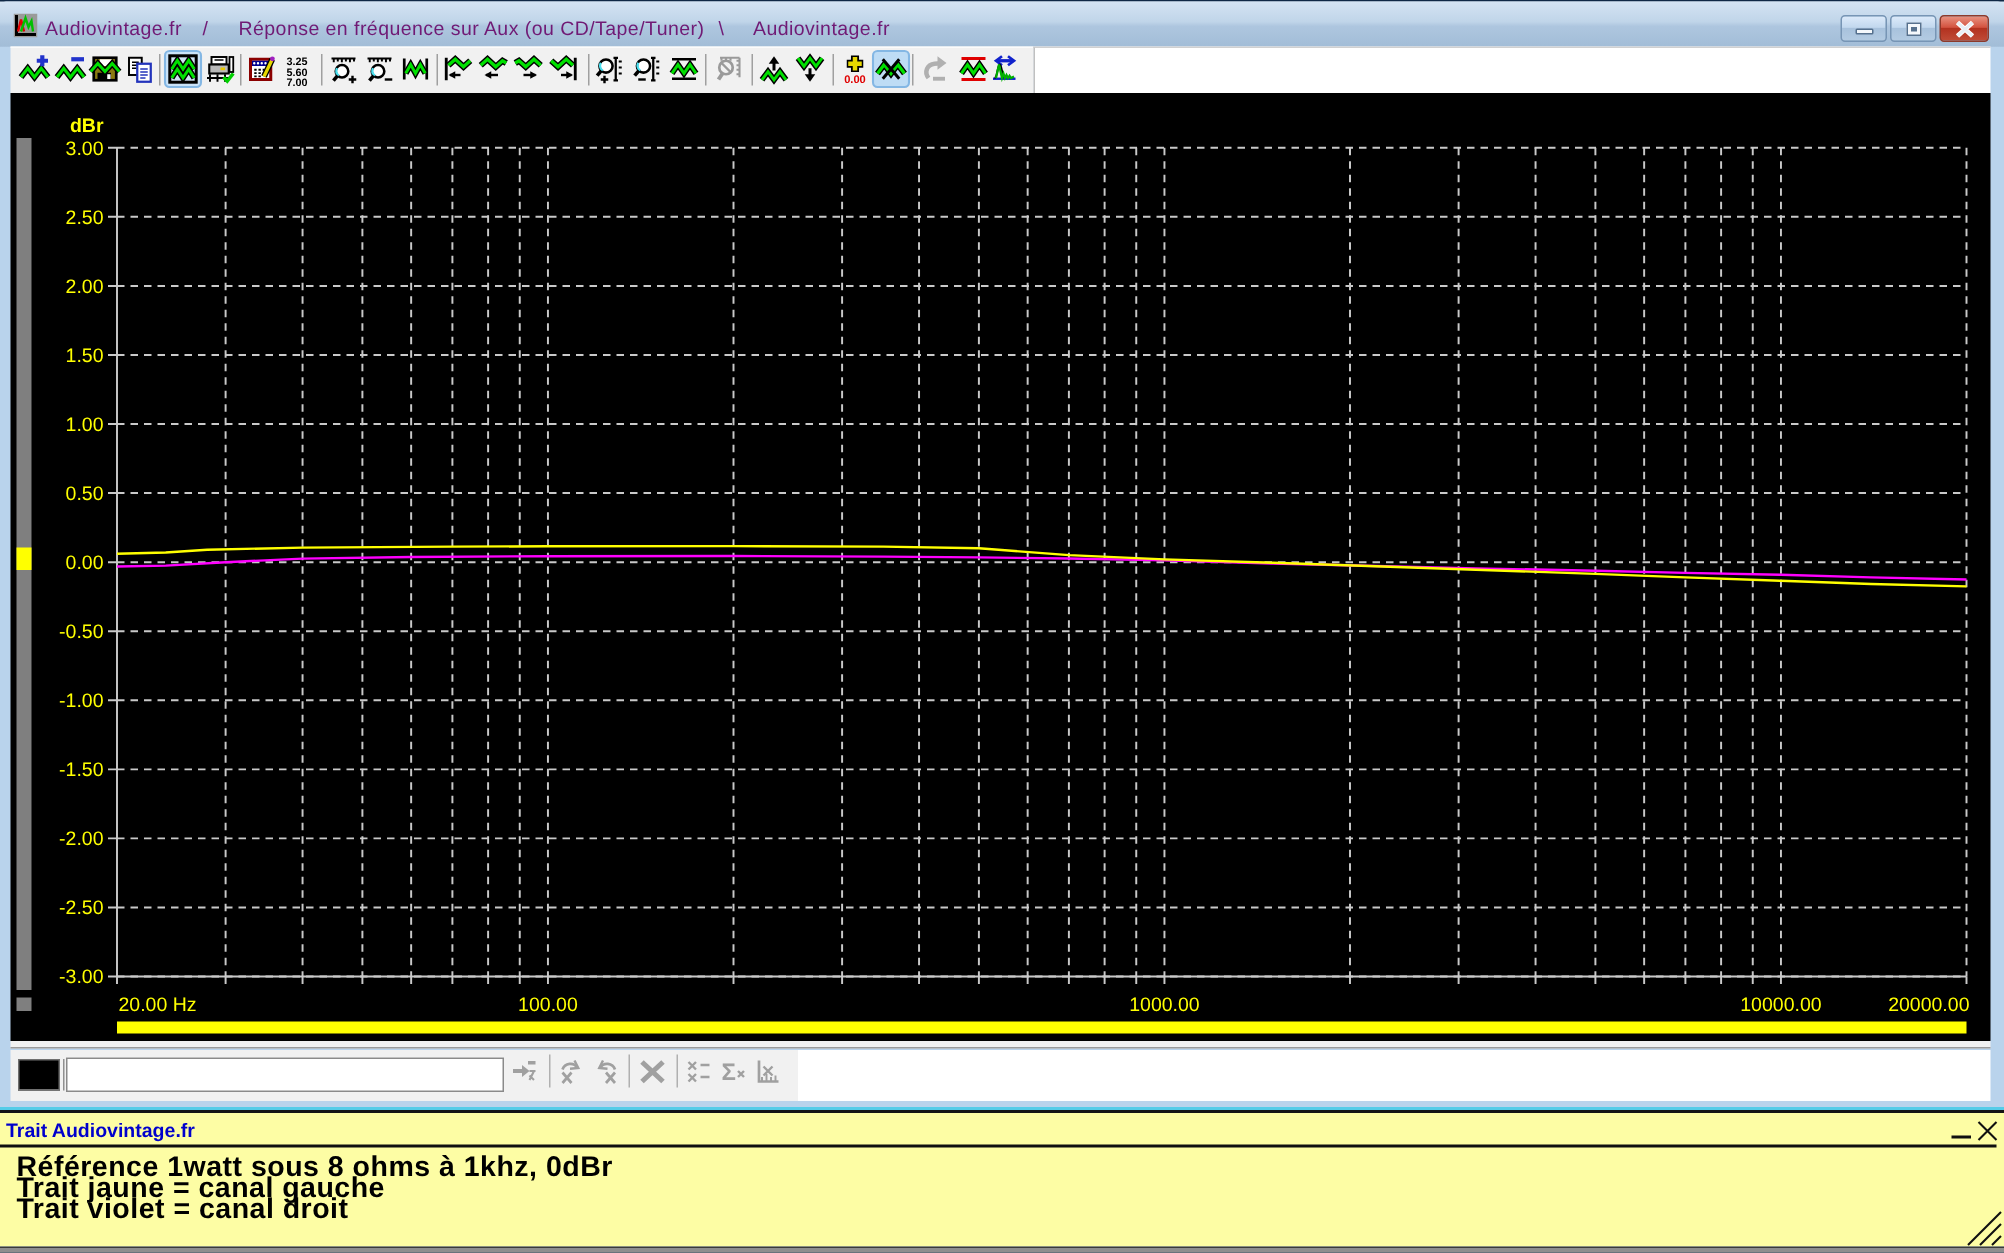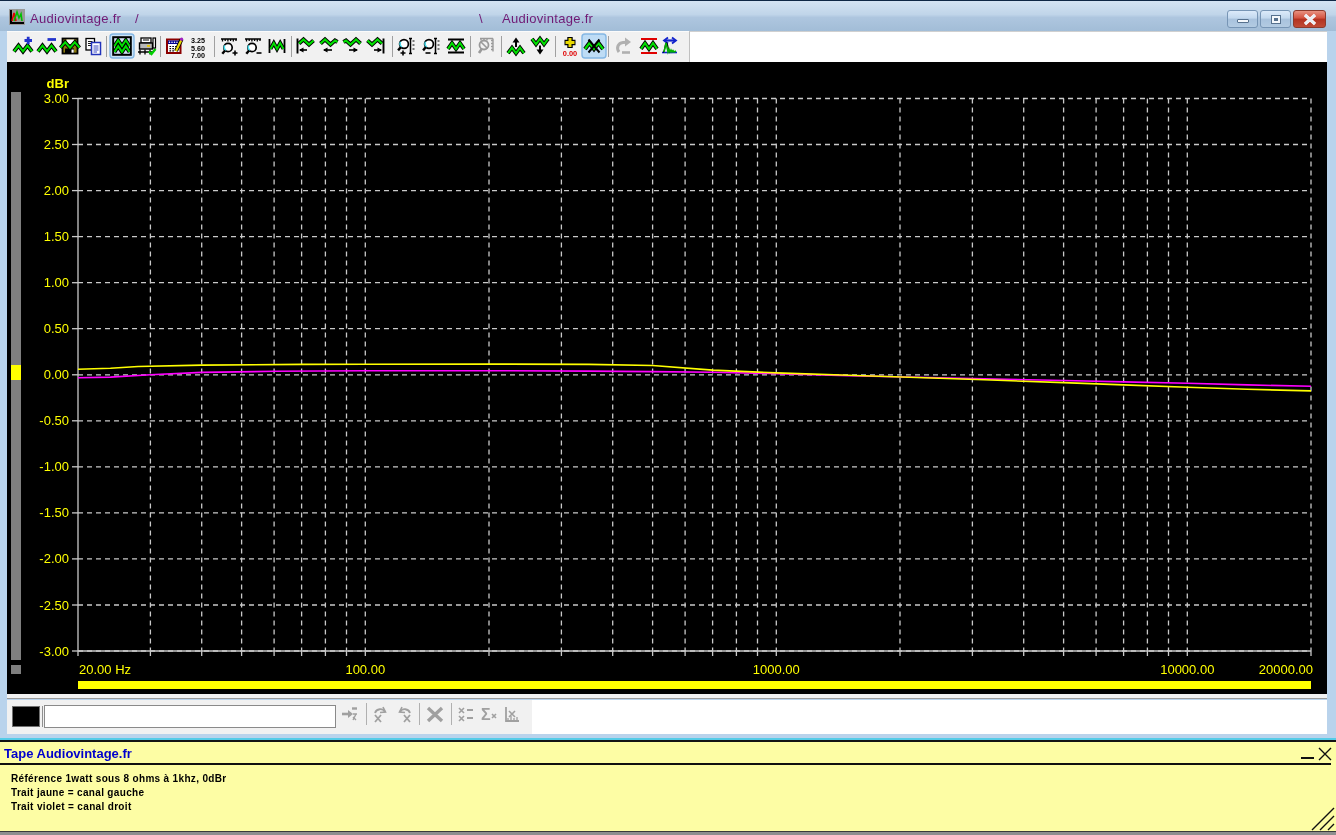--- a/index.html
+++ b/index.html
@@ -10,20 +10,21 @@
 
 <svg class="abs" style="left:9px;top:9px" width="16" height="16" viewBox="0 0 16 16">
 <rect x="0" y="0" width="16" height="16" fill="#9a9a9a"></rect>
 <path d="M2,1 v13 M1,14 h14" stroke="#000" stroke-width="2"></path>
 <path d="M3,12 L5,4 L7,12" fill="none" stroke="#e00000" stroke-width="1.6"></path>
 <path d="M5,12 L8,3 L10,9 L12,5 L13,12" fill="none" stroke="#00c000" stroke-width="1.6"></path>
 </svg>
 <div class="abs" style="left:0;top:11px;width:1336px;height:18px;font-size:13px;color:#701a75;letter-spacing:0.3px;white-space:nowrap">
 <span class="abs" style="left:30px">Audiovintage.fr</span>
     <span class="abs" style="left:135px">/</span>
+    <span class="abs" style="left:159px">Réponse en fréquence sur Aux (ou CD/Tape/Tuner)</span>
     <span class="abs" style="left:479px">\</span>
     <span class="abs" style="left:502px">Audiovintage.fr</span>
   </div>
 
 <div class="abs" style="left:1227px;top:10px;width:31px;height:18px;border:1px solid #7795b5;border-radius:3px;background:linear-gradient(#dceafa 0%,#c2d8ee 45%,#a8c2dd 50%,#b3cbe2 100%)">
   <div class="abs" style="left:9px;top:8px;width:12px;height:4px;background:#f4f8fc;border:1px solid #56718e;border-radius:1px"></div>
 </div>
 <div class="abs" style="left:1260px;top:10px;width:31px;height:18px;border:1px solid #7795b5;border-radius:3px;background:linear-gradient(#dceafa 0%,#c2d8ee 45%,#a8c2dd 50%,#b3cbe2 100%)">
   <div class="abs" style="left:10px;top:4px;width:10px;height:9px;background:#f4f8fc;border:1px solid #56718e"></div>
   <div class="abs" style="left:13px;top:7px;width:4px;height:3px;background:#56718e"></div>
@@ -367,24 +368,24 @@
     <div style="position:absolute;left:365.5px;top:5px;width:1px;height:22px;background:#b0b0b0"></div>
     <div style="position:absolute;left:419.0px;top:5px;width:1px;height:22px;background:#b0b0b0"></div>
     <div style="position:absolute;left:450.5px;top:5px;width:1px;height:22px;background:#b0b0b0"></div>
   </div>
 
 <div class="abs" style="left:0;top:734px;width:1336px;height:5px;background:#b9d3ec"></div>
 <div class="abs" style="left:0;top:738px;width:1336px;height:2px;background:#55cce8"></div>
 <div class="abs" style="left:0;top:740px;width:1336px;height:2px;background:#141414"></div>
 
 <div class="abs" style="left:0;top:742px;width:1336px;height:89px;background:#fdfda4"></div>
-<div class="abs" style="left:4px;top:746px;font-size:13px;font-weight:bold;color:#0000cc">Tape Audiovintage.fr</div>
+<div class="abs" style="left:4px;top:746px;font-size:13px;font-weight:bold;color:#0000cc">Trait Audiovintage.fr</div>
 <div class="abs" style="left:1301px;top:757px;width:13px;height:2px;background:#101010"></div>
 <svg class="abs" style="left:1318px;top:747px" width="14" height="14" viewBox="0 0 14 14">
     <path d="M1,1 L13,13 M13,1 L1,13" stroke="#101010" stroke-width="1.4"></path>
   </svg>
 <div class="abs" style="left:0;top:763px;width:1331px;height:2px;background:#101010"></div>
-<div class="abs" style="left:11px;top:772px;font-size:10px;font-weight:bold;color:#000;line-height:14px;letter-spacing:0.33px">Référence 1watt sous 8 ohms à 1khz, 0dBr<br>Trait jaune = canal gauche<br>Trait violet = canal droit</div>
+<div class="abs" style="left:11px;top:772px;font-size:19px;font-weight:bold;color:#000;line-height:14px;letter-spacing:0.33px">Référence 1watt sous 8 ohms à 1khz, 0dBr<br>Trait jaune = canal gauche<br>Trait violet = canal droit</div>
 <svg class="abs" style="left:1310px;top:806px" width="25" height="25" viewBox="0 0 25 25">
     <path d="M24,2 L2,24 M24,10 L10,24 M24,18 L18,24" stroke="#101010" stroke-width="1.4"></path>
   </svg>
 <div class="abs" style="left:0;top:831px;width:1336px;height:1px;background:#3a3a3a"></div>
 <div class="abs" style="left:0;top:832px;width:1336px;height:3px;background:#8e8e8e"></div>
 
 </body></html>

